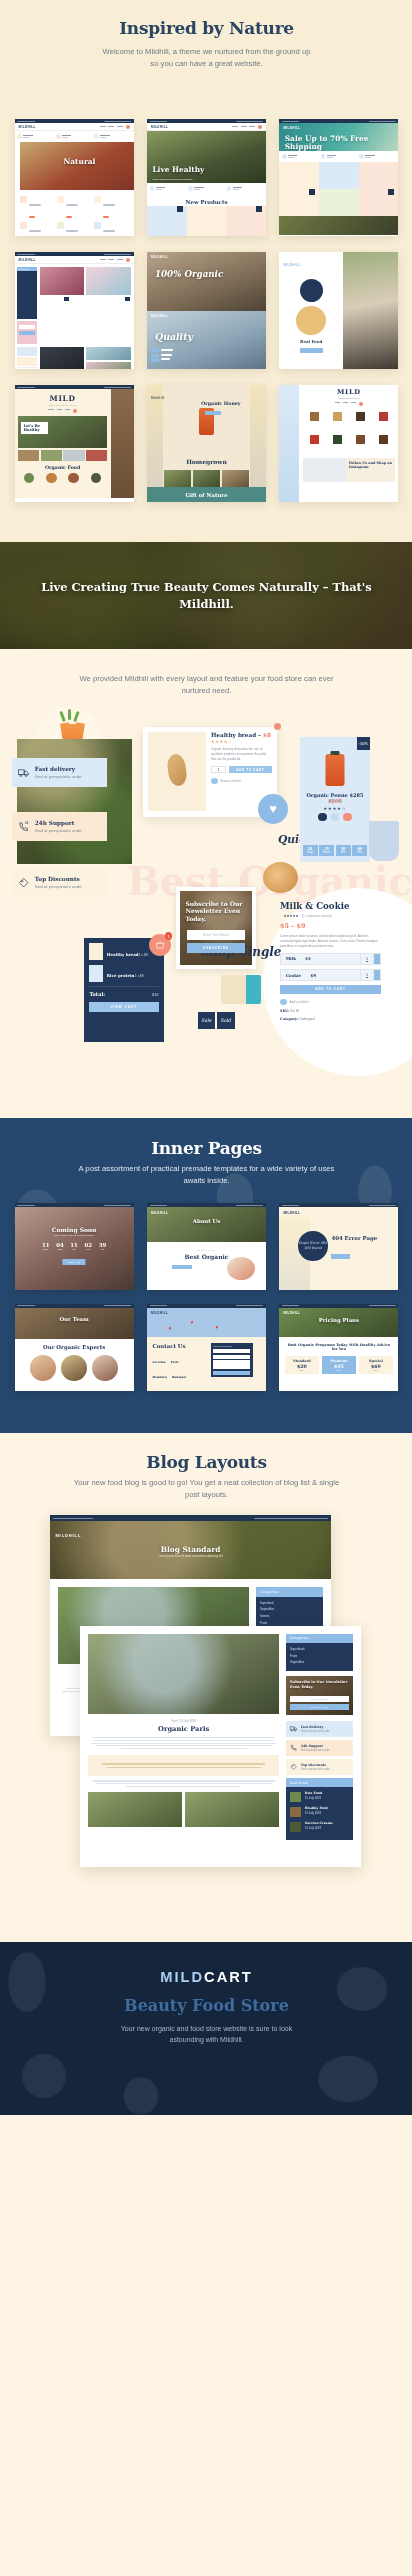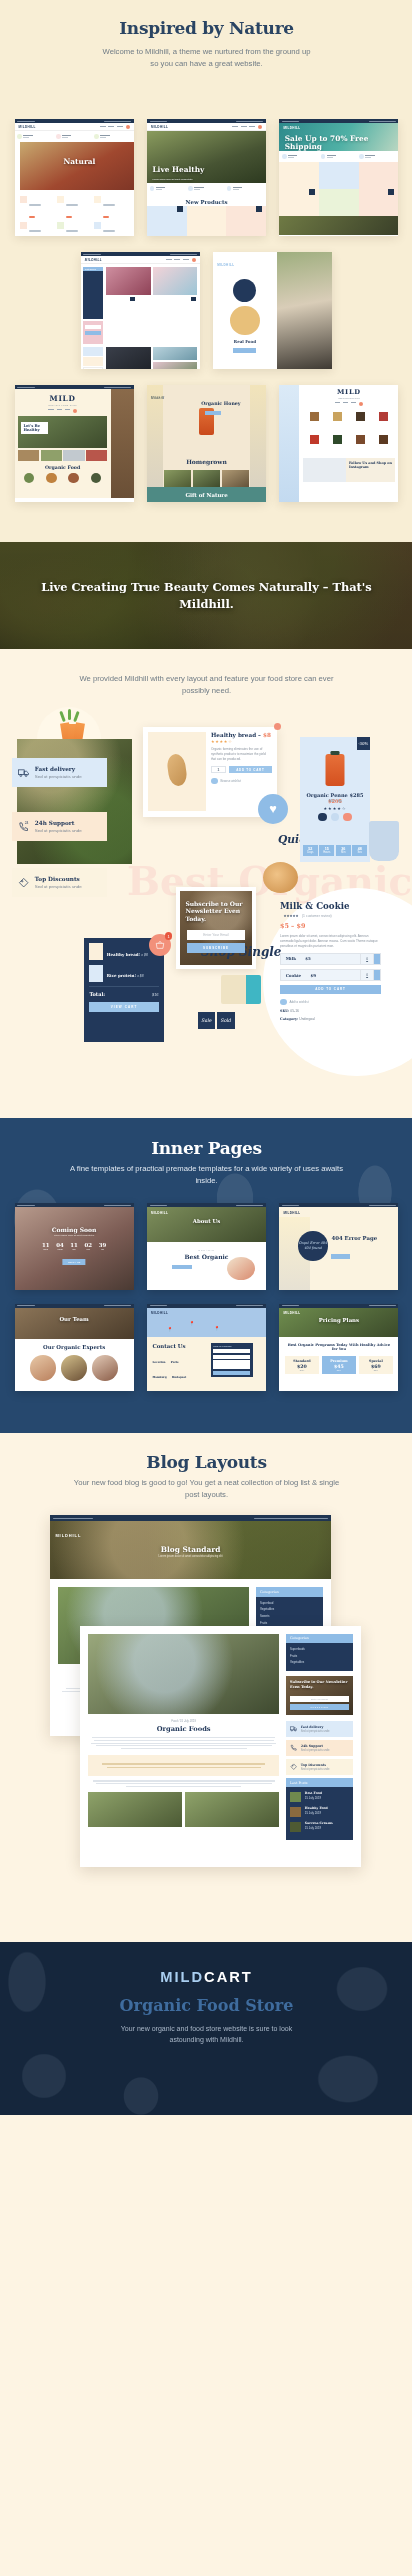--- a/index.html
+++ b/index.html
@@ -520,20 +520,44 @@
         <div style="flex:1;display:flex;gap:2px">
           <div style="flex:1;height:28px;background:linear-gradient(150deg,#3a3f4a,#1d2026)"></div>
           <div style="flex:1">
             <div style="height:13.4px;background:linear-gradient(150deg,#b9d3dd,#6d98a8)"></div>
             <div style="height:12.7px;margin-top:2px;background:linear-gradient(150deg,#e3c3cd,#6f8a63)"></div>
           </div>
         </div>
       </div>
     </div>
 
+    <div class="shot">
+      <div class="hero-img" style="height:59px;background:linear-gradient(160deg,#b8a38a,#7d6b55 60%,#4e4336)">
+        <span class="logo-mini" style="position:absolute;left:4px;top:3.4px;color:#fff;z-index:2">MILDHILL</span>
+        <div style="position:absolute;left:8px;top:17.4px;color:#fff;font-family:'DejaVu Serif',serif;font-style:italic;font-weight:700;font-size:8.7px;text-shadow:0 0.7px 3.4px rgba(0,0,0,.4);z-index:2">100% Organic</div>
+      </div>
+      <div class="hero-img" style="height:58px;background:linear-gradient(160deg,#c3d3dd,#8aa3b4 60%,#5e7586)">
+        <span class="logo-mini" style="position:absolute;left:4px;top:3.4px;color:#fff;z-index:2">MILDHILL</span>
+        <div style="position:absolute;left:8px;top:20px;color:#fff;font-family:'DejaVu Serif',serif;font-style:italic;font-weight:700;font-size:9.4px;text-shadow:0 0.7px 3.4px rgba(0,0,0,.35);z-index:2">Quality</div>
+        <div style="position:absolute;left:4px;top:38px;z-index:2">
+          <div style="display:flex;gap:2px;margin-bottom:1.3px">
+              <u style="width:8px;height:3.4px;background:#8fbce6;display:block"></u>
+              <b class="pill" style="width:12px;background:#fff"></b>
+            </div>
+          <div style="display:flex;gap:2px;margin-bottom:1.3px">
+              <u style="width:8px;height:3.4px;background:#8fbce6;display:block"></u>
+              <b class="pill" style="width:10.7px;background:#fff"></b>
+            </div>
+          <div style="display:flex;gap:2px;margin-bottom:1.3px">
+              <u style="width:8px;height:3.4px;background:#8fbce6;display:block"></u>
+              <b class="pill" style="width:9.4px;background:#fff"></b>
+            </div>
+        </div>
+      </div>
+    </div>
 
     <div class="shot">
       <div style="display:flex;height:100%">
         <div style="flex:1;background:#fff;position:relative;padding:4px">
           <span class="logo-mini" style="color:#8fbce6">MILDHILL</span>
           <div style="width:23px;height:23px;border-radius:50%;background:#22385a;margin:10.7px auto 0"></div>
           <div style="width:29.5px;height:29.5px;border-radius:50%;background:#e8c07a;margin:4px auto 0"></div>
           <div style="text-align:center;font-family:'DejaVu Serif',serif;font-weight:700;font-size:4px;color:#22385a;margin-top:4px">Real Food</div>
           <i class="lorem-ln" style="width:80%;margin-top:2.7px"></i><i class="lorem-ln" style="width:72%"></i><i class="lorem-ln" style="width:60%"></i>
           <div style="width:23px;height:4.7px;background:#8fbce6;margin:4px auto 0"></div>
@@ -659,21 +683,21 @@
       </div>
     </div>
   </div>
 </section>
 
 <section class="sec" id="banner">
   <h2>Live Creating True Beauty Comes Naturally – That's Mildhill.</h2>
 </section>
 
 <section class="sec" id="elements">
-  <p class="sec-sub">We provided Mildhill with every layout and feature your food store can ever possibly need.</p>
+  <p class="sec-sub">We provided Mildhill with every layout and feature your food store can ever nurtured need.</p>
 
   <div class="el-stage">
 
     <div class="abs bigtext bt1">Best Organic</div>
 
     <div class="abs carrots">
       <span class="carrot-t" style="left:24px;top:4px;transform:rotate(-20deg)"></span>
       <span class="carrot-t" style="left:31px;top:2.7px;"></span>
       <span class="carrot-t" style="left:38px;top:4px;transform:rotate(20deg)"></span>
       <span class="carrot-g" style="left:23px;top:16px;transform:rotate(-9deg)"></span>
@@ -836,21 +860,21 @@
           <s>Add to wishlist</s>
         </div>
       <div class="sp-meta"><b>SKU:</b> <span>05-16</span></div>
       <div class="sp-meta"><b>Category:</b> <span>Undergoal</span></div>
     </div>
   </div>
 </section>
 
 <section class="sec" id="inner">
   <h2 class="sec-title">Inner Pages</h2>
-  <p class="sec-sub">A fine templates of practical premade templates for a wide variety of uses awaits inside.</p>
+  <p class="sec-sub">A post assortment of practical premade templates for a wide variety of uses awaits inside.</p>
 
   <div class="inner-grid">
     <div class="grid-row">
 
       <div class="shot-i">
         <div class="tbar">
             <i></i>
             <i class="r"></i>
           </div>
         <div style="height:83px;background:linear-gradient(150deg,#b79a8c,#7d5d55 55%,#4a3a33);position:relative">
@@ -1046,21 +1070,21 @@
           </div>
         </div>
       </div>
     </div>
 
     <div class="blog-card bc2">
       <div class="bbody">
         <div class="bmain">
           <div class="bimg" style="height:80px;background:linear-gradient(150deg,#9aa87c,#3f4a30)"></div>
           <div class="bmeta">Food / 15 July 2019</div>
-          <div class="btitle">Organic Foods</div>
+          <div class="btitle">Organic Paris</div>
           <div class="bpar">
               <i style="width:96%"></i>
               <i style="width:94%"></i>
               <i style="width:97%"></i>
               <i style="width:92%"></i>
               <i style="width:66%"></i>
             </div>
           <div class="bquote" title="Sed ut perspiciatis unde omnis iste natus error sit voluptat accusantium doloremque laudantium. Sed ut perspiciatis unde omnis iste natus error sit voluptat accusantium doloremque.">
               <i style="width:93%"></i>
               <i style="width:88%"></i>
@@ -1149,16 +1173,16 @@
             </div>
           </div>
         </div>
       </div>
     </div>
   </div>
 </section>
 
 <section class="sec" id="footer">
   <div class="f-logo"><em>MILD</em><span>CART</span></div>
-  <div class="f-title">Organic Food Store</div>
+  <div class="f-title">Beauty Food Store</div>
   <div class="f-sub">Your new organic and food store website is sure to look astounding with Mildhill.</div>
 </section>
 
 
 </body></html>

